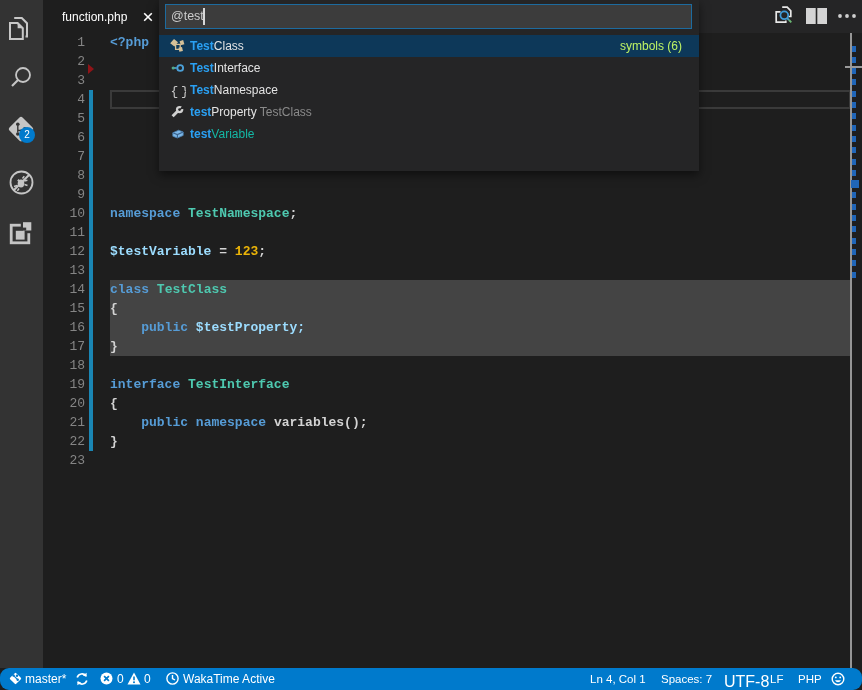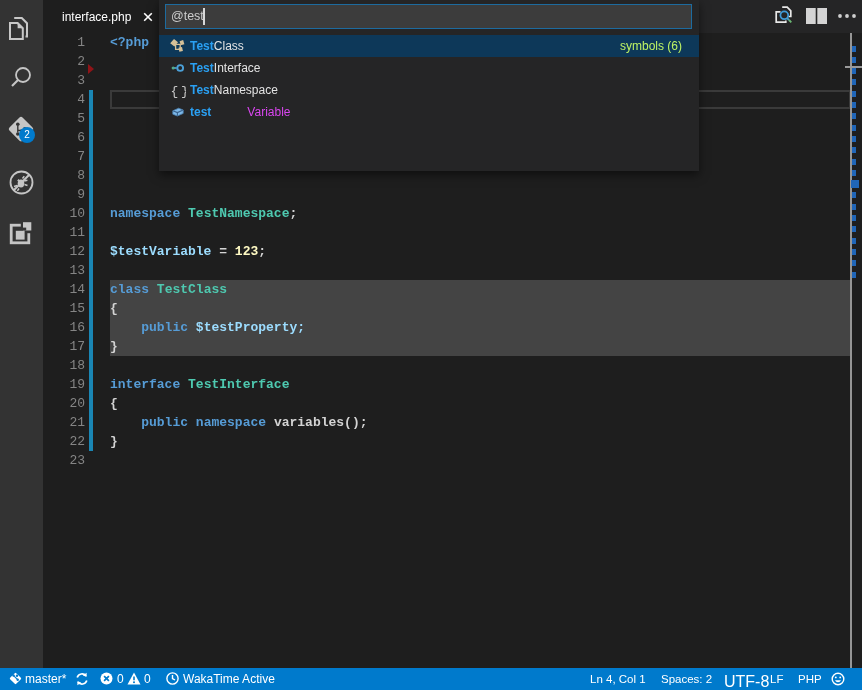--- a/index.html
+++ b/index.html
@@ -2,31 +2,31 @@
 <html><head>
 <meta charset="utf-8">
 <style>
   * { margin:0; padding:0; box-sizing:border-box; }
   html,body { width:862px; height:690px; background:#1e1e1e; overflow:hidden;
     font-family:"Liberation Sans", sans-serif; }
   .abs { position:absolute; }
   #stage { position:relative; width:862px; height:690px; overflow:hidden; }
   pre { font-family:"Liberation Mono", monospace; font-size:13px; line-height:19px; font-weight:bold; }
   .k { color:#569cd6; } .t { color:#4ec9b0; } .w { color:#d4d4d4; }
-  .v { color:#9cdcfe; } .n { color:#fef9c3; }
+  .v { color:#9cdcfe; } .n { color:#eab308; }
 </style>
 </head>
 <body>
 <div id="stage">
 
   <div class="abs" style="left:43px;top:0;width:819px;height:668px;background:#1e1e1e;"></div>
 
   <div class="abs" style="left:43px;top:0;width:819px;height:33px;background:#252526;"></div>
   <div class="abs" style="left:43px;top:0;width:117px;height:33px;background:#1e1e1e;"></div>
-  <div class="abs" style="left:62px;top:10px;color:#ffffff;font-size:12px;">interface.php</div>
+  <div class="abs" style="left:62px;top:10px;color:#ffffff;font-size:12px;">function.php</div>
   <svg class="abs" style="left:142px;top:11px;" width="12" height="12" viewBox="0 0 12 12">
     <path d="M2.2 2.2 L9.8 9.8 M9.8 2.2 L2.2 9.8" stroke="#ffffff" stroke-width="1.6"></path>
   </svg>
 
   <svg class="abs" style="left:775px;top:6px;" width="18" height="19" viewBox="0 0 18 19">
     <path d="M7.2 1.2 H12.2 L15.8 4.8 V10.5 H13.5" fill="none" stroke="#e8e8e8" stroke-width="1.7"></path>
     <path d="M5.5 5.8 H1.2 V16.2 H10.8 V14.5" fill="none" stroke="#e8e8e8" stroke-width="1.7"></path>
     <circle cx="9.3" cy="9.3" r="3.9" fill="none" stroke="#3f9bd8" stroke-width="1.8"></circle>
     <path d="M12.1 12.1 L14 14" stroke="#4a9fc8" stroke-width="1.9"></path>
     <path d="M14 14 L16.3 16.3" stroke="#6cb874" stroke-width="1.9"></path>
@@ -146,31 +146,40 @@
           <span class="abs" style="left:31px;top:4px;white-space:pre;"><span style="color:#2aa0f3;font-weight:bold;">Test</span><span style="color:#e3e3e3;">Interface</span></span>
         </div>
         <div style="position:relative;width:540px;height:22px;font-size:12px;">
           <span class="abs" style="left:11px;top:3px;"><svg width="16" height="16" viewBox="0 0 16 16">
               <text x="0.5" y="12.5" font-family="Liberation Mono, monospace" font-size="13" fill="#c8c8c8">{ }</text>
             </svg></span>
           <span class="abs" style="left:31px;top:4px;white-space:pre;"><span style="color:#2aa0f3;font-weight:bold;">Test</span><span style="color:#e3e3e3;">Namespace</span></span>
         </div>
         <div style="position:relative;width:540px;height:22px;font-size:12px;">
           <span class="abs" style="left:11px;top:3px;"><svg width="16" height="16" viewBox="0 0 16 16">
+              <circle cx="9.6" cy="5.6" r="3.7" fill="#d0d0d0"></circle>
+              <circle cx="9.6" cy="5.6" r="1.4" fill="#252526"></circle>
+              <path d="M9.6 5.6 L13 0.8 L15.8 4.6 Z" fill="#252526"></path>
+              <path d="M7.6 7.2 L2.6 12.2" stroke="#d0d0d0" stroke-width="3"></path>
+            </svg></span>
+          <span class="abs" style="left:31px;top:4px;white-space:pre;"><span style="color:#2aa0f3;font-weight:bold;">test</span><span style="color:#e3e3e3;">Property</span><span style="color:#8a8a8a;font-size:12px;"> TestClass</span></span>
+        </div>
+        <div style="position:relative;width:540px;height:22px;font-size:12px;">
+          <span class="abs" style="left:11px;top:3px;"><svg width="16" height="16" viewBox="0 0 16 16">
               <path d="M2.8 6.8 L8.6 4.2 L13.2 6 L13.2 9.4 L7.4 12 L2.8 10.2 Z" fill="#7db8e8"></path>
               <path d="M2.8 6.8 L7.4 8.6 L13.2 6" fill="none" stroke="#39618c" stroke-width="1.1"></path>
               <path d="M7.4 8.6 V12" stroke="#39618c" stroke-width="1.1"></path>
               <path d="M8.6 4.2 L13.2 6 L13.2 9.4 L7.4 12 L2.8 10.2 L2.8 6.8 Z" fill="none" stroke="#4a7fae" stroke-width="0.8"></path>
             </svg></span>
-          <span class="abs" style="left:31px;top:4px;white-space:pre;"><span style="color:#2aa0f3;font-weight:bold;">test</span><span style="color:#d946ef;padding-left:36px;">Variable</span></span>
+          <span class="abs" style="left:31px;top:4px;white-space:pre;"><span style="color:#2aa0f3;font-weight:bold;">test</span><span style="color:#14b8a6;">Variable</span></span>
         </div>
       </div>
   </div>
 
-  <div class="abs" style="left:0;top:668px;width:862px;height:22px;background:#007acc;color:#ffffff;font-size:12px;">
+  <div class="abs" style="left:0;top:668px;width:862px;height:22px;background:#007acc;color:#ffffff;font-size:12px;border-radius:9px;">
     <svg class="abs" style="left:8px;top:3px;" width="15" height="15" viewBox="0 0 15 15">
       <rect x="3.2" y="3.2" width="8.6" height="8.6" rx="1" fill="#ffffff" transform="rotate(45 7.5 7.5)"></rect>
       <path d="M5.6 4.6 L9.6 8.6" stroke="#007acc" stroke-width="1.1"></path>
       <circle cx="5.5" cy="4.5" r="1.2" fill="#007acc"></circle>
       <circle cx="9.7" cy="8.7" r="1.2" fill="#007acc"></circle>
       <circle cx="9" cy="4.8" r="1.2" fill="#007acc"></circle>
     </svg>
     <span class="abs" style="left:25px;top:4px;">master*</span>
     <svg class="abs" style="left:75px;top:4px;" width="14" height="14" viewBox="0 0 14 14">
       <path d="M2.2 5.4 A 5 5 0 0 1 11 4" fill="none" stroke="#ffffff" stroke-width="1.7"></path>
@@ -189,21 +198,21 @@
       <circle cx="7" cy="10.3" r="1" fill="#007acc"></circle>
     </svg>
     <span class="abs" style="left:144px;top:4px;">0</span>
     <svg class="abs" style="left:166px;top:4px;" width="13" height="13" viewBox="0 0 13 13">
       <circle cx="6.5" cy="6.5" r="5.6" fill="none" stroke="#ffffff" stroke-width="1.4"></circle>
       <path d="M6.5 3 L6.5 6.5 L9 8" fill="none" stroke="#ffffff" stroke-width="1.4"></path>
     </svg>
     <span class="abs" style="left:183px;top:4px;">WakaTime Active</span>
 
     <span class="abs" style="left:590px;top:5px;font-size:11.5px;">Ln 4, Col 1</span>
-    <span class="abs" style="left:661px;top:5px;font-size:11.5px;">Spaces: 2</span>
+    <span class="abs" style="left:661px;top:5px;font-size:11.5px;">Spaces: 7</span>
     <span class="abs" style="left:724px;top:5px;font-size:16px;">UTF-8</span>
     <span class="abs" style="left:770px;top:5px;font-size:11.5px;">LF</span>
     <span class="abs" style="left:798px;top:5px;font-size:11.5px;">PHP</span>
     <svg class="abs" style="left:831px;top:4px;" width="14" height="14" viewBox="0 0 14 14">
       <circle cx="7" cy="7" r="5.8" fill="none" stroke="#ffffff" stroke-width="1.4"></circle>
       <circle cx="4.8" cy="5.4" r="0.9" fill="#ffffff"></circle>
       <circle cx="9.2" cy="5.4" r="0.9" fill="#ffffff"></circle>
       <path d="M4 8.2 A 3.3 3.3 0 0 0 10 8.2" fill="#ffffff"></path>
     </svg>
   </div>

